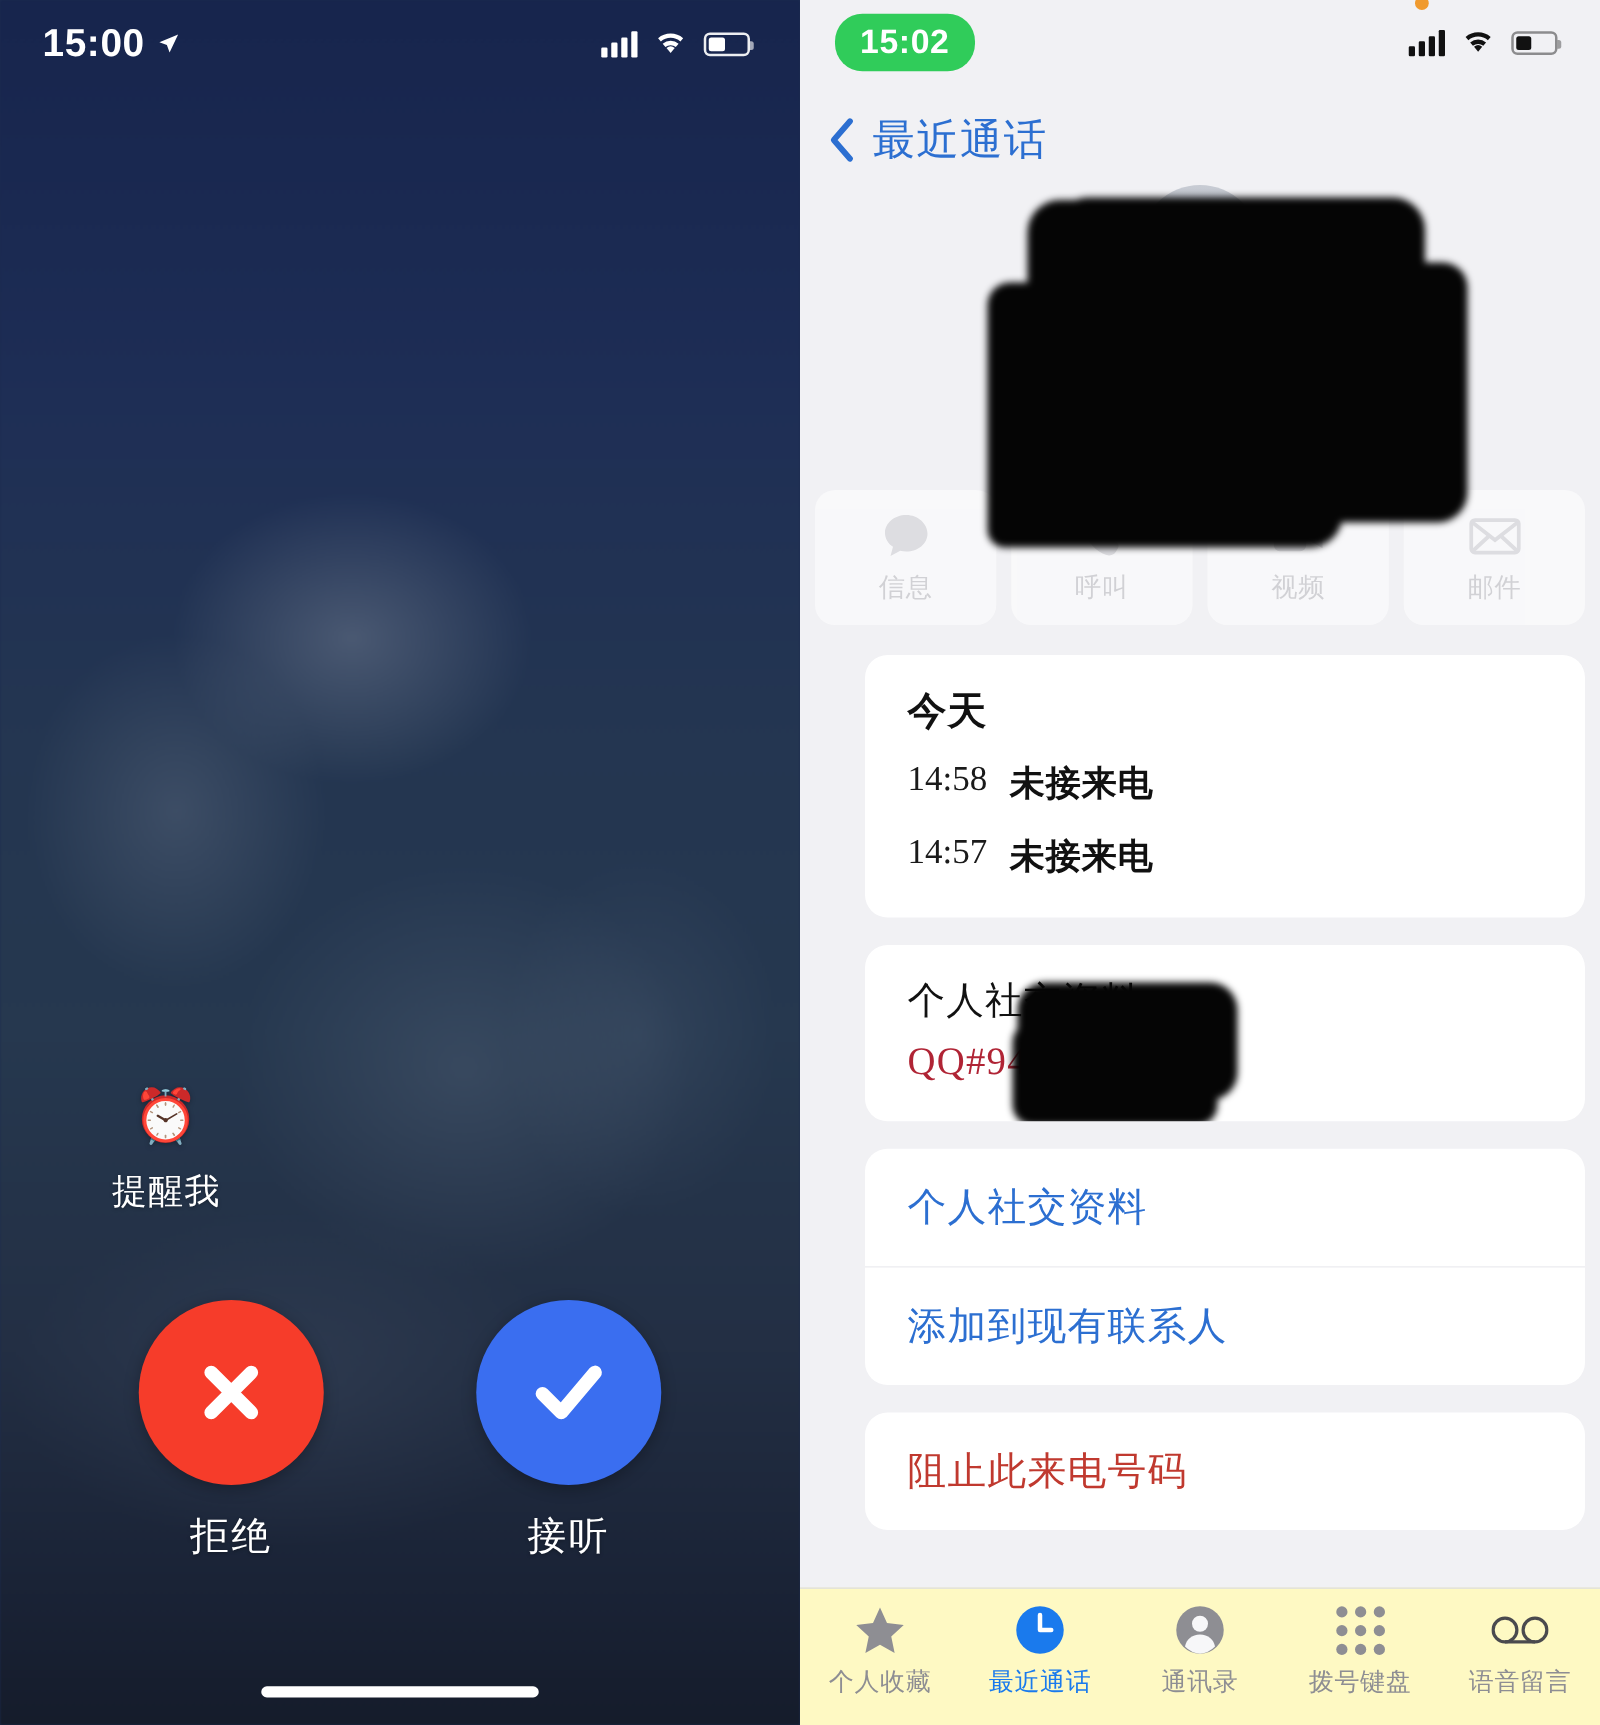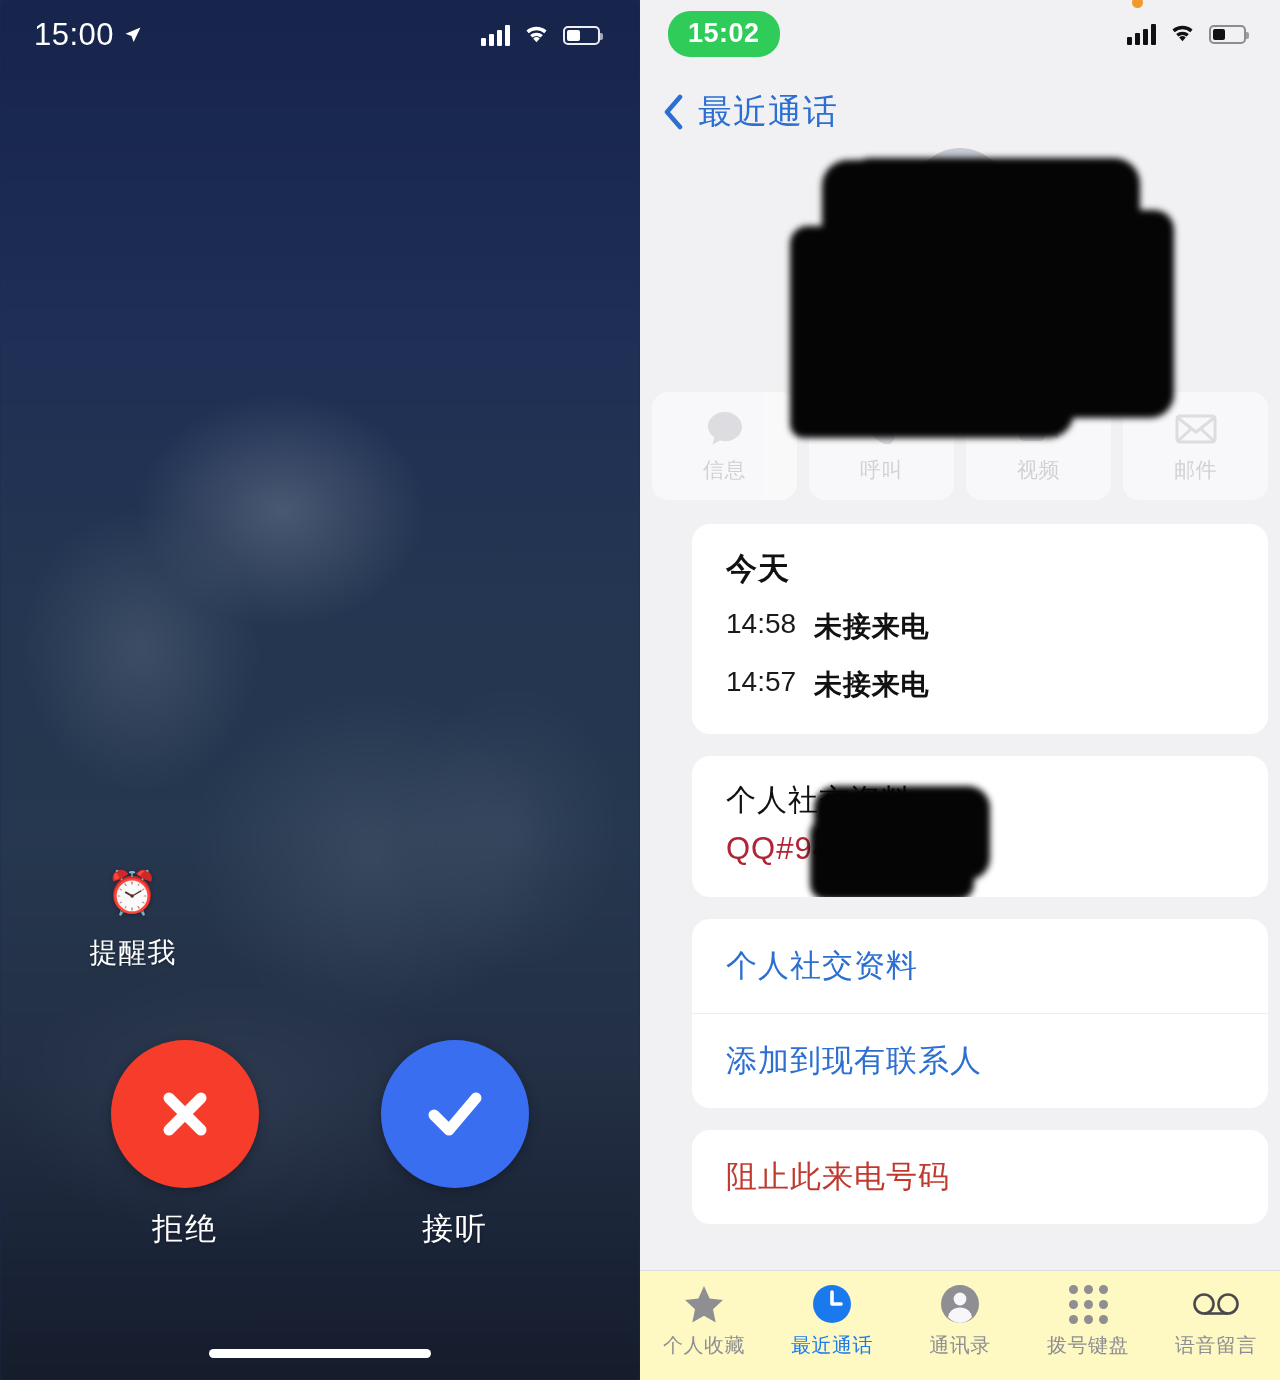--- a/index.html
+++ b/index.html
@@ -30,21 +30,21 @@
     content:""; position:absolute; inset:0;
     background:linear-gradient(180deg,rgba(20,32,70,.55) 0%,rgba(20,32,70,0) 24%);
   }
 
   
   .sb-l{
     position:absolute; top:0; left:0; right:0; height:70px;
     display:flex; align-items:center; justify-content:space-between;
     padding:0 40px 0 34px; color:#fff; z-index:5;
   }
-  .sb-l-time{ font-size:31px; font-weight:400; letter-spacing:.5px; display:flex; align-items:center; gap:9px;}
+  .sb-l-time{ font-size:31px; font-weight:700; letter-spacing:.5px; display:flex; align-items:center; gap:9px;}
   .loc-arrow{ width:20px; height:20px; display:block; }
   .sb-l-right{ display:flex; align-items:center; gap:13px; }
 
   .bars{ display:flex; align-items:flex-end; gap:3px; height:21px; }
   .bars i{ display:block; width:5px; background:#fff; border-radius:1px; }
   .bars i:nth-child(1){height:8px}
   .bars i:nth-child(2){height:12px}
   .bars i:nth-child(3){height:16px}
   .bars i:nth-child(4){height:21px}
 
@@ -129,21 +129,21 @@
   .batt-d::after{ background:rgba(0,0,0,.35); }
   .batt-d>span{ background:#111; }
 
   .navbar{
     position:absolute; top:82px; left:0; right:0; height:60px; z-index:6;
     display:flex; align-items:center; padding-left:22px;
   }
   .back-chev{ width:22px; height:36px; flex:0 0 auto; }
   .back-txt{ font-size:34px; color:#2c6fd1; margin-left:14px; letter-spacing:1px; }
 
-  .scroll-area{ position:absolute; top:142px; left:0; right:0; bottom:110px; }
+  .scroll-area{ position:absolute; top:142px; left:0; right:0; bottom:110px;font-family:Liberation Serif, serif; }
 
   .hero{ text-align:center; padding-top:6px; position:relative; height:250px; }
   .hero-avatar{
     width:96px; height:96px; border-radius:50%; margin:0 auto;
     background:linear-gradient(180deg,#c8ccd4,#9aa1ad);
   }
   .hero-name{
     margin-top:18px; font-size:42px; color:#111; font-weight:500; letter-spacing:1px;
   }
   .hero-sub{ margin-top:4px; font-size:33px; color:#2a2a2a; letter-spacing:1px; }

